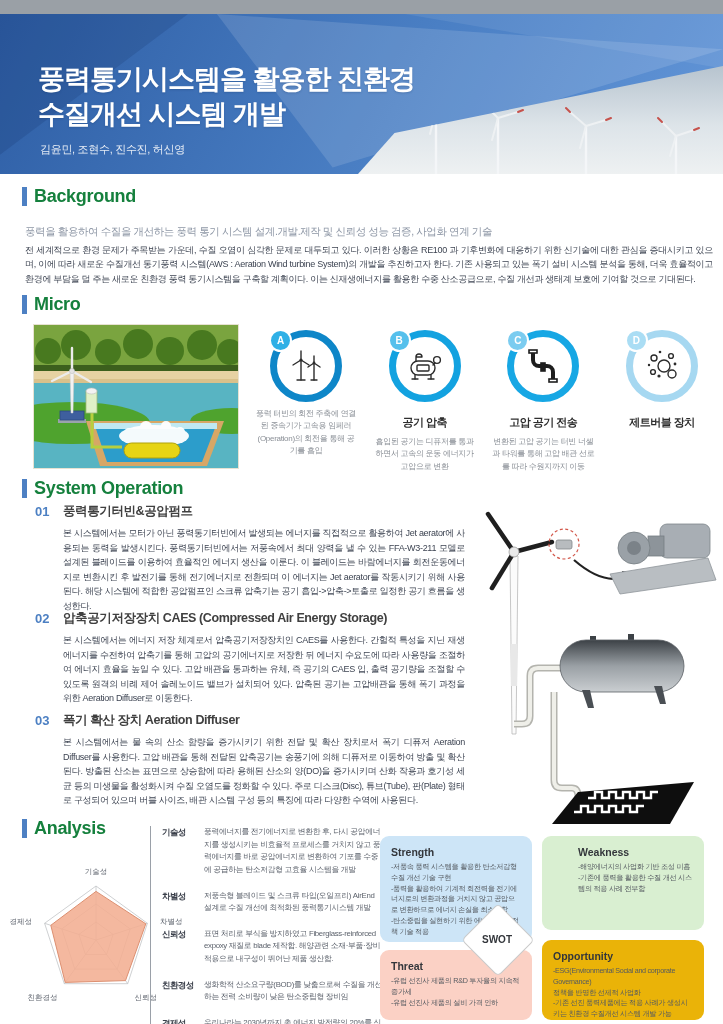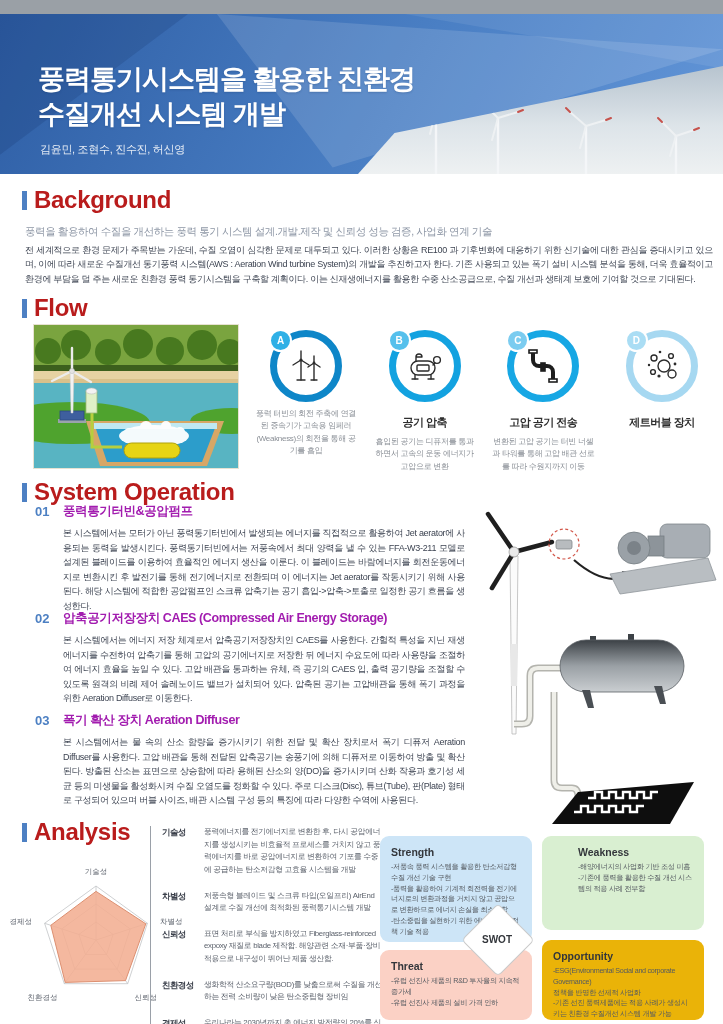--- a/index.html
+++ b/index.html
@@ -14,39 +14,39 @@
   .hero .t3{background:rgba(255,255,255,.08);clip-path:polygon(56% 0,100% 0,100% 34%);}
   .photo{position:absolute;right:0;bottom:0;width:365px;height:108px;
          clip-path:polygon(0 100%,10% 62%,100% 0,100% 100%);
          background:linear-gradient(180deg,#b7c4cf 0%,#dde4e9 55%,#eef1f2 100%);}
   .hero-title{position:absolute;left:38px;top:30px;color:#fff;font-size:27px;font-weight:bold;
               line-height:1.3;letter-spacing:-1px;text-shadow:0 1px 2px rgba(20,50,100,.25);}
   .hero-authors{position:absolute;left:40px;top:117px;color:rgba(255,255,255,.88);font-size:11px;letter-spacing:-.3px;}
   
   .sec-head{position:absolute;display:flex;align-items:center;gap:7px;}
   .sec-bar{width:5px;height:19px;background:#4d80c3;}
-  .sec-title{font-size:24px;font-weight:bold;color:#b91c1c;letter-spacing:-.3px;}
+  .sec-title{font-size:18px;font-weight:bold;color:#15803d;letter-spacing:-.3px;}
   
   .bg-sub{position:absolute;left:25px;top:200px;width:690px;font-size:10.5px;color:#8d96a5;letter-spacing:-.4px;}
   .bg-body{position:absolute;left:25px;top:220px;width:688px;font-size:9px;color:#3d4452;line-height:1.6;letter-spacing:-.3px;text-align:justify;}
   
   .flow-illu{position:absolute;left:33px;top:310px;width:204px;height:143px;border:1px solid #e7e2d2;}
   .flow-steps{position:absolute;left:252px;top:316px;width:464px;display:flex;justify-content:space-between;}
   .fstep{width:108px;text-align:center;}
   .fring{width:58px;height:58px;border-radius:50%;margin:0 auto;position:relative;background:#fff;
          display:flex;align-items:center;justify-content:center;}
   .fbadge{position:absolute;left:-8px;top:-8px;width:19px;height:19px;border-radius:50%;
           border:2.5px solid #fff;color:#fff;font-size:10px;font-weight:bold;
           display:flex;align-items:center;justify-content:center;}
   .ftitle{margin-top:13px;font-size:11px;font-weight:bold;color:#2e2e2e;letter-spacing:-.5px;}
   .fdesc{margin:6px auto 0;width:102px;font-size:8px;color:#8a8f96;line-height:1.55;letter-spacing:-.3px;}
   
   .so-item{position:absolute;left:35px;width:430px;}
   .so-num{position:absolute;left:0;top:1px;color:#4d80c3;font-weight:bold;font-size:13px;}
-  .so-title{margin-left:28px;font-size:12.5px;font-weight:bold;color:#a21caf;letter-spacing:-.4px;}
+  .so-title{margin-left:28px;font-size:12.5px;font-weight:bold;color:#404040;letter-spacing:-.4px;}
   .so-body{margin-left:28px;margin-top:6px;font-size:9px;color:#3d4452;line-height:1.62;letter-spacing:-.3px;text-align:justify;}
   .diagram{position:absolute;left:462px;top:480px;width:256px;height:330px;}
   
   .radar-wrap{position:absolute;left:6px;top:842px;width:184px;height:164px;}
   .atable{position:absolute;left:150px;top:812px;width:232px;border-left:1px solid #9aa0a8;padding-left:11px;box-sizing:border-box;}
   .arow{display:flex;margin-bottom:13px;}
   .alabel{flex:none;width:42px;font-size:8.5px;font-weight:bold;color:#3a3f4a;letter-spacing:-.6px;padding-top:1px;}
   .atext{font-size:7.8px;color:#5c626c;line-height:1.62;letter-spacing:-.3px;}
   .swot-box{position:absolute;border-radius:9px;padding:10px 11px;box-sizing:border-box;overflow:hidden;}
   .swot-title{font-weight:bold;font-size:10.5px;color:#33363b;margin-bottom:4px;}
@@ -112,21 +112,21 @@
 
   <div class="sec-head" style="left:22px;top:172px;">
     <span class="sec-bar"></span>
     <span class="sec-title">Background</span>
   </div>
   <p class="bg-sub">풍력을 활용하여 수질을 개선하는 풍력 통기 시스템 설계.개발.제작 및 신뢰성 성능 검증, 사업화 연계 기술</p>
   <p class="bg-body">전 세계적으로 환경 문제가 주목받는 가운데, 수질 오염이 심각한 문제로 대두되고 있다. 이러한 상황은 RE100 과 기후변화에 대응하기 위한 신기술에 대한 관심을 증대시키고 있으며, 이에 따라 새로운 수질개선 통기풍력 시스템(AWS : Aeration Wind turbine System)의 개발을 추진하고자 한다. 기존 사용되고 있는 폭기 설비 시스템 분석을 통해, 더욱 효율적이고 환경에 부담을 덜 주는 새로운 친환경 풍력 통기시스템을 구축할 계획이다. 이는 신재생에너지를 활용한 수중 산소공급으로, 수질 개선과 생태계 보호에 기여할 것으로 기대된다.</p>
 
   <div class="sec-head" style="left:22px;top:280px;">
     <span class="sec-bar"></span>
-    <span class="sec-title">Flow</span>
+    <span class="sec-title">Micro</span>
   </div>
 
   <div class="flow-illu">
     <svg width="204" height="143" viewBox="0 0 204 143">
       <rect width="204" height="143" fill="#eaf2ee"></rect>
       <rect y="0" width="204" height="46" fill="#7aa43f"></rect>
       <g fill="#48791f">
         <circle cx="14" cy="26" r="13"></circle>
           <circle cx="42" cy="20" r="15"></circle>
           <circle cx="74" cy="27" r="13"></circle>
@@ -183,21 +183,21 @@
               <line x1="26" y1="15" x2="26" y2="8"></line>
             <line x1="26" y1="15" x2="20" y2="19"></line>
               <line x1="26" y1="15" x2="32" y2="19"></line>
             <line x1="9" y1="32" x2="17" y2="32"></line>
               <line x1="23" y1="32" x2="29" y2="32"></line>
           </g>
           <circle cx="13" cy="12" r="1.6" fill="#2b2b2b"></circle>
             <circle cx="26" cy="15" r="1.4" fill="#2b2b2b"></circle>
         </svg>
       </div>
-      <div class="fdesc">풍력 터빈의 회전 주축에 연결된 증속기가 고속용 임페러(Weakness)의 회전을 통해 공기를 흡입</div>
+      <div class="fdesc">풍력 터빈의 회전 주축에 연결된 증속기가 고속용 임페러(Operation)의 회전을 통해 공기를 흡입</div>
     </div>
     <div class="fstep">
       <div class="fring" style="border:7px solid #13a2e0;">
         <span class="fbadge" style="background:#55c0ec;">B</span>
         <svg width="38" height="36" viewBox="0 0 38 36">
           <g stroke="#2b2b2b" stroke-width="1.4" fill="none" stroke-linecap="round">
             <rect x="5" y="13" width="24" height="14" rx="7"></rect>
             <rect x="11" y="17" width="12" height="6" rx="1"></rect>
             <path d="M10 13 v-4 h5 M10 9 a3 3 0 0 1 6 0"></path>
             <circle cx="31" cy="12" r="3.4"></circle>

